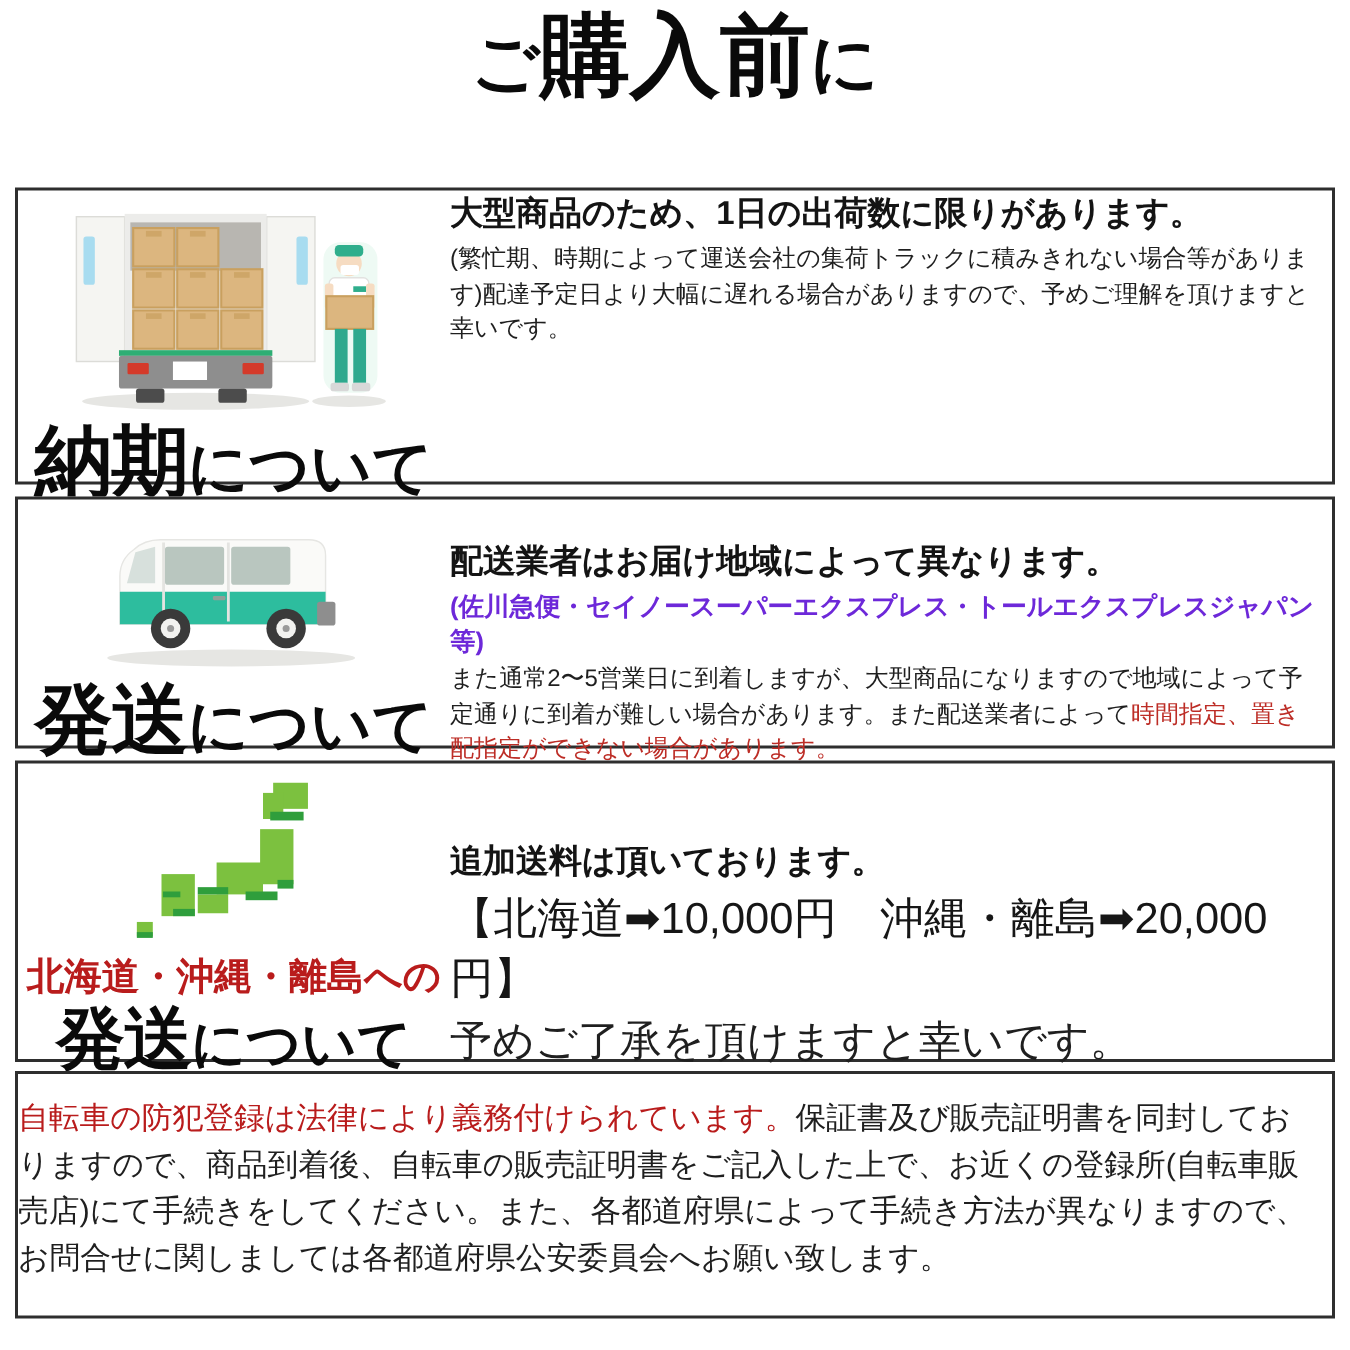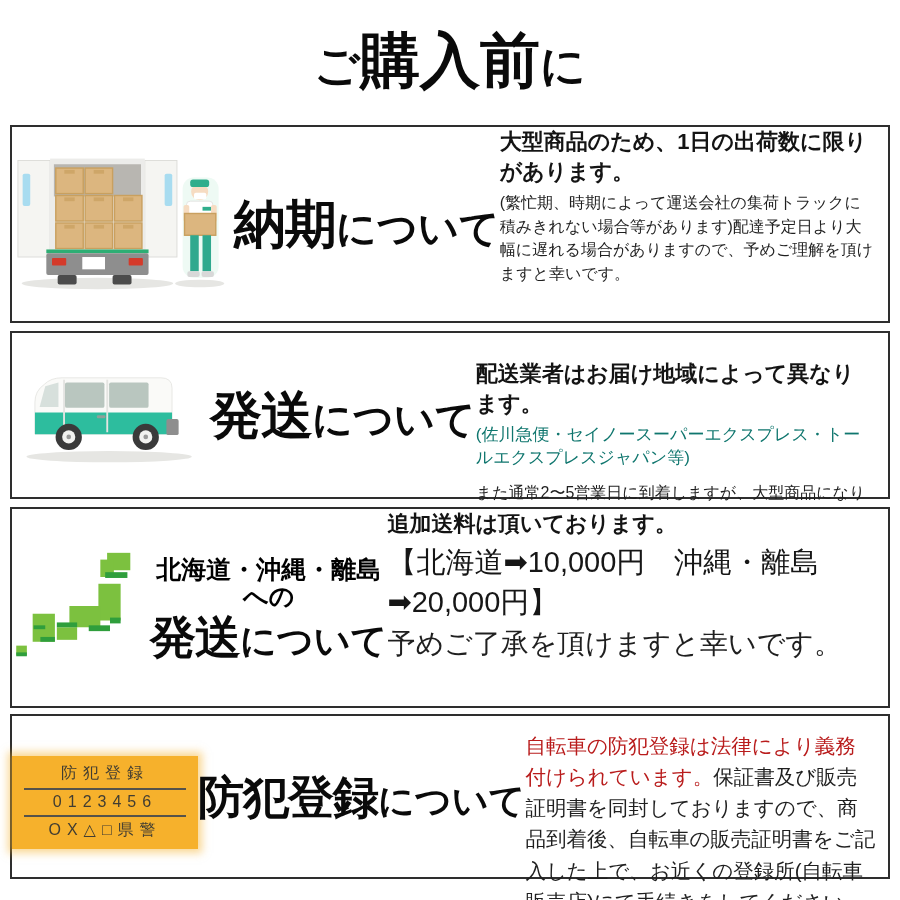--- a/index.html
+++ b/index.html
@@ -2,49 +2,49 @@
 <html><head>
 <meta charset="utf-8">
 <style>
   html,body{margin:0;padding:0;}
   body{
     width:900px;height:900px;background:#ffffff;position:relative;overflow:hidden;
     font-family:"Liberation Sans","DejaVu Sans",sans-serif;color:#1d1d1d;
   }
   
   .title{position:absolute;top:6px;left:0;width:100%;text-align:center;
-    font-weight:900;color:#0a0a0a;line-height:1.04;margin-top:24px;}
+    font-weight:900;color:#0a0a0a;line-height:1.04;}
   .tb{font-size:60px;}
   .ts{font-size:45px;}
   
   .box{position:absolute;left:10px;width:880px;border:2px solid #2e2e2e;background:#fff;
     display:flex;box-sizing:border-box;}
   #box1{top:125px;height:198px;}
   #box2{top:331px;height:168px;}
   #box3{top:507px;height:201px;}
   #box4{top:714px;height:165px;}
-  .leftcol{flex:0 0 288px;display:flex;align-items:center;
+  .leftcol{flex:0 0 288px;display:flex;flex-direction:column;align-items:center;
     justify-content:space-between;padding:8px 0 8px;box-sizing:border-box;}
   .rightcol{flex:1;padding-right:12px;box-sizing:border-box;}
   .seclabel{font-weight:900;color:#0a0a0a;white-space:nowrap;line-height:1;}
   .lmain{font-size:52px;letter-spacing:-1px;}
   .lsub{font-size:40px;}
-  .ltop{font-size:25px;font-weight:900;line-height:1.1;margin-bottom:3px;text-align:center;color:#000000;}
+  .ltop{font-size:25px;font-weight:900;line-height:1.1;margin-bottom:3px;text-align:center;color:#b91c1c;}
   #box3 .lmain{font-size:46px;}
   #box3 .lsub{font-size:36px;}
   #box4 .lmain{font-size:46px;}
   #box4 .lsub{font-size:36px;}
   
   .bold-line{font-weight:700;font-size:22px;margin:0 0 4px;color:#141414;}
   .body-line{font-weight:400;font-size:16px;line-height:1.48;margin:0;color:#1f1f1f;}
-  .small-line{font-size:17px;margin:2px 0 12px;color:#0f766e;}
+  .small-line{font-size:17px;margin:2px 0 2px;color:#6d28d9;font-weight:bold;}
   .red{color:#bd2d26;}
   .r1{}
   .r2{padding-top:26px;}
-  .r3{}
+  .r3{padding-top:50px;}
   .r3 .fees{font-size:29px;margin:0 0;font-weight:500;color:#161616;}
   .r3 .body-line{font-size:28px;}
   .r4{padding-top:14px;}
   .r4 .body-line{font-size:20.5px;line-height:1.52;}
   .lead{font-weight:400;color:#b91c1c;}
   
   .sticker{width:186px;background:#f6b12c;box-shadow:0 0 8px 4px rgba(246,177,44,.5);
     padding:4px 12px;box-sizing:border-box;margin-top:12px;}
   .sticker-row{text-align:center;font-size:16px;letter-spacing:6px;color:#413d32;
     padding:3px 0 4px;font-weight:500;white-space:nowrap;}
@@ -186,24 +186,16 @@
     </div>
   </div>
   <div class="rightcol r3">
     <p class="bold-line">追加送料は頂いております。</p>
     <p class="fees">【北海道➡10,000円　沖縄・離島➡20,000円】</p>
     <p class="body-line">予めご了承を頂けますと幸いです。</p>
   </div>
 </div>
 
 <div class="box" id="box4">
-  <div class="leftcol">
-    <div class="sticker">
-      <div class="sticker-row divided">防犯登録</div>
-      <div class="sticker-row divided">0123456</div>
-      <div class="sticker-row">OX△□県警</div>
-    </div>
-    <div class="seclabel"><span class="lmain">防犯登録</span><span class="lsub">について</span></div>
-  </div>
   <div class="rightcol r4">
     <p class="body-line"><span class="lead">自転車の防犯登録は法律により義務付けられています。</span><span>保証書及び販売証明書を同封しておりますので、商品到着後、自転車の販売証明書をご記入した上で、お近くの登録所(自転車販売店)にて手続きをしてください。また、各都道府県によって手続き方法が異なりますので、お問合せに関しましては各都道府県公安委員会へお願い致します。</span></p>
   </div>
 </div>
 
 </body></html>

